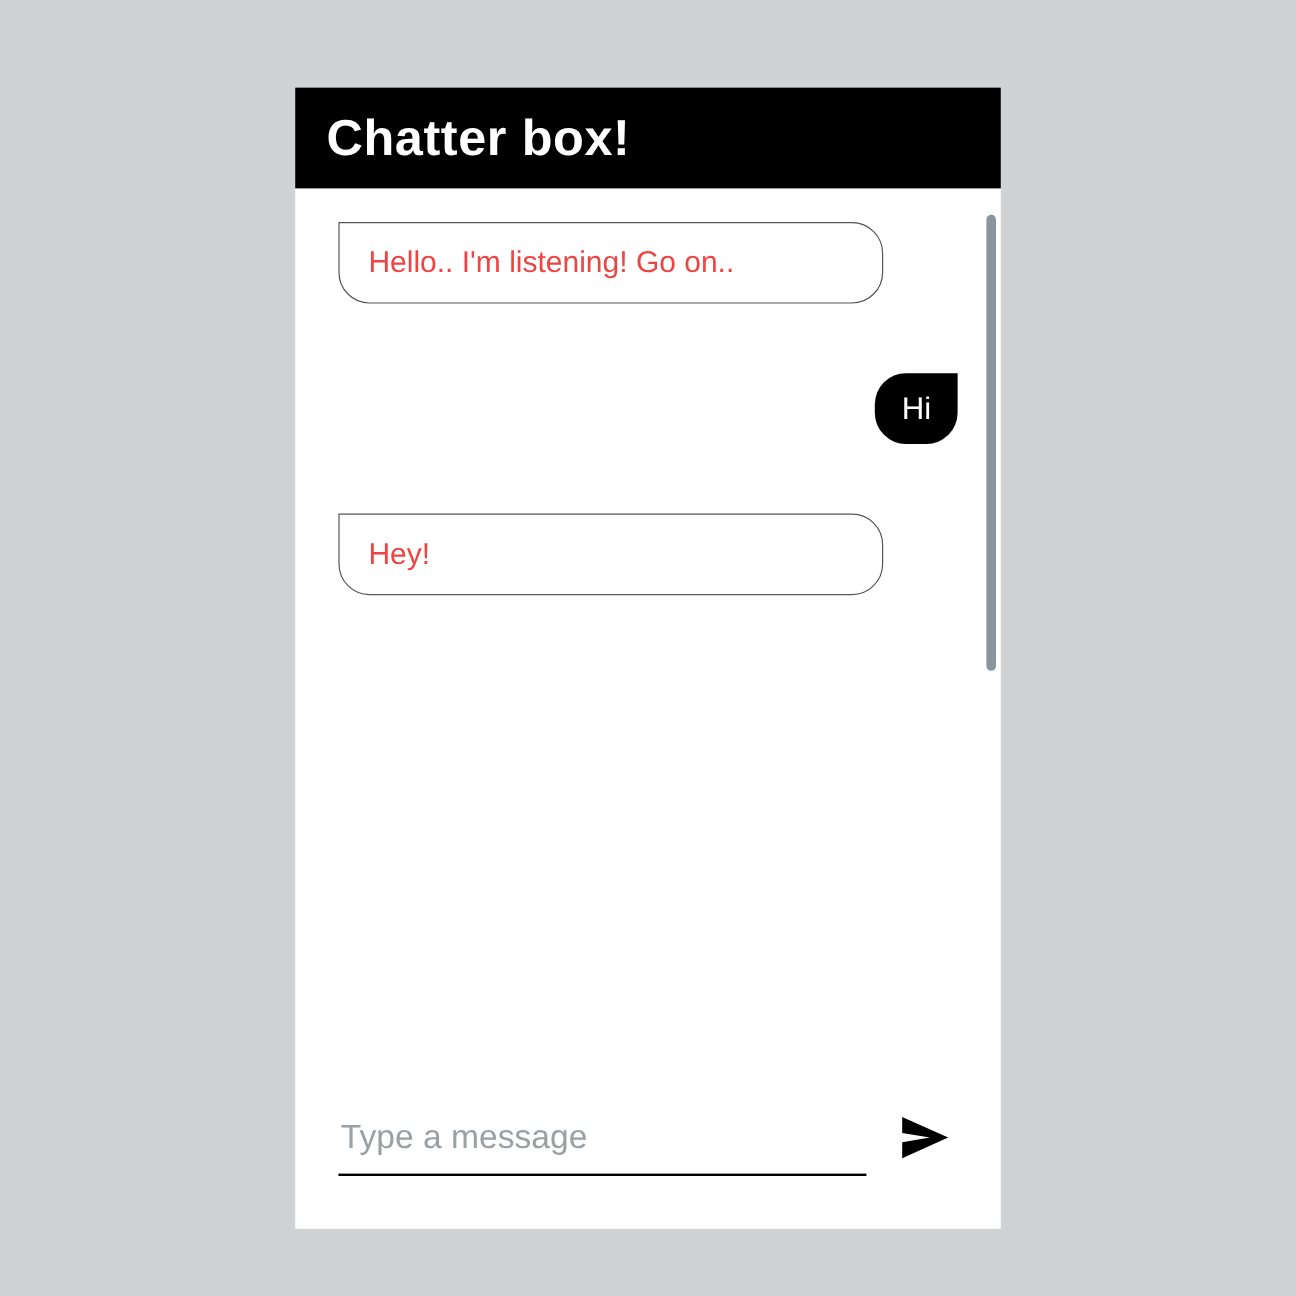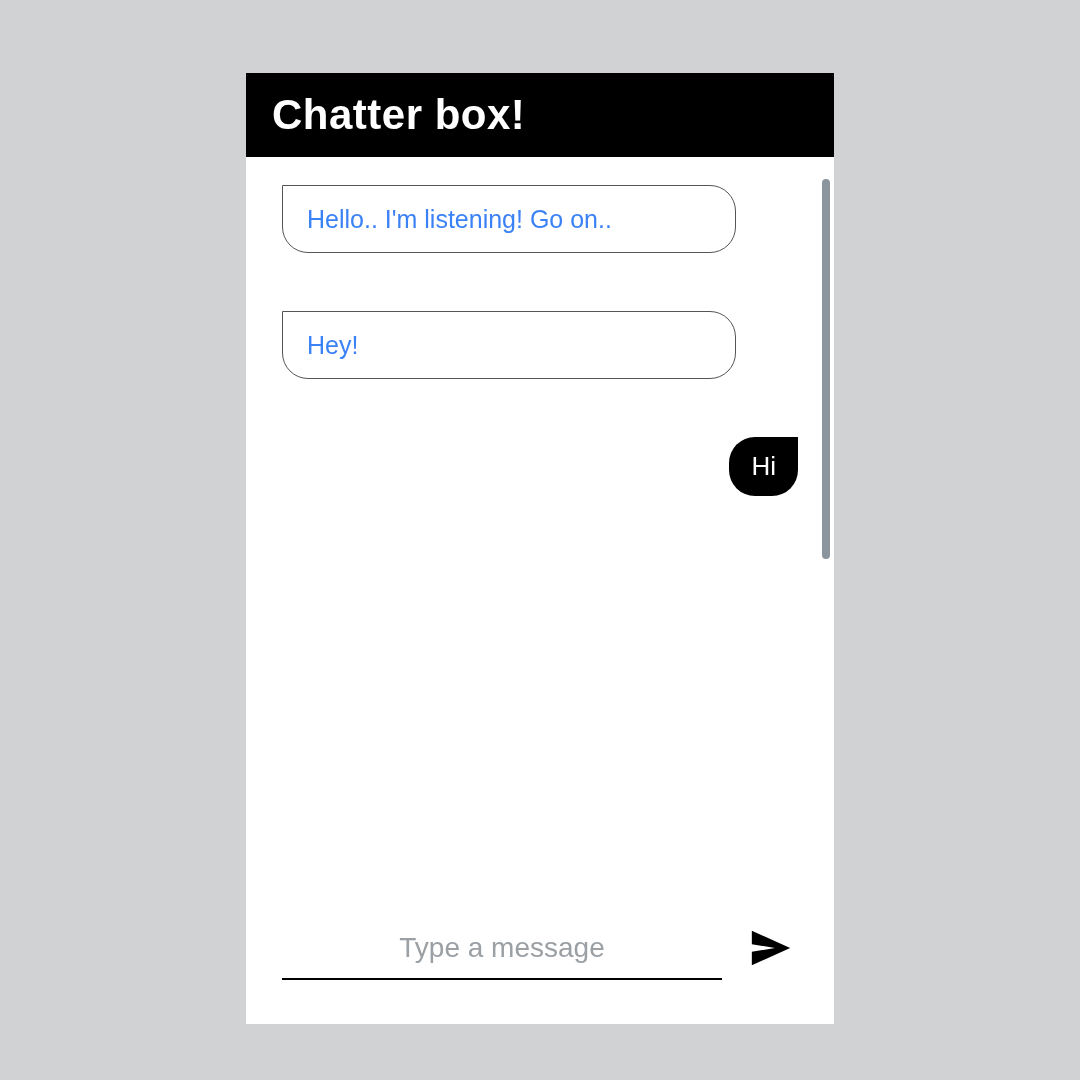--- a/index.html
+++ b/index.html
@@ -55,21 +55,21 @@
   }
   .msg-row.left { justify-content: flex-start; }
   .msg-row.right { justify-content: flex-end; }
   .bubble {
     font-size: 25px;
     line-height: 1.2;
     padding: 18px 24px;
   }
   .bubble.bot {
     border: 1px solid #555;
-    color: #3b82f6;
+    color: #ef4444;
     background: #fff;
     width: 454px;
     border-radius: 0 26px 26px 26px;
   }
   .bubble.user {
     background: #000000;
     color: #ffffff;
     border-radius: 26px 0 26px 26px;
     padding: 14px 22px;
     font-size: 26px;
@@ -82,21 +82,20 @@
   }
   .msg-input {
     flex: 1;
     border: none;
     border-bottom: 2px solid #000;
     font-size: 28px;
     padding: 14px 2px;
     outline: none;
     color: #0c4a6e;
     background: transparent;
-    text-align: center;
   }
   .msg-input::placeholder { color: #9ba0a5; }
   .send-btn {
     background: none;
     border: none;
     cursor: pointer;
     padding: 4px;
     display: flex;
     align-items: center;
     justify-content: center;
@@ -117,26 +116,26 @@
   </div>
 
   <div class="messages-area">
 
     <div class="scrollbar-thumb"></div>
 
     <div class="msg-row left">
       <div class="bubble bot">Hello.. I'm listening! Go on..</div>
     </div>
 
+    <div class="msg-row right">
+      <div class="bubble user">Hi</div>
+    </div>
+
     <div class="msg-row left">
       <div class="bubble bot">Hey!</div>
-    </div>
-
-    <div class="msg-row right">
-      <div class="bubble user">Hi</div>
     </div>
 
 
 
   </div>
 
   <div class="input-area">
     <input class="msg-input" type="text" placeholder="Type a message" style="">
     <button class="send-btn">
       <span>

